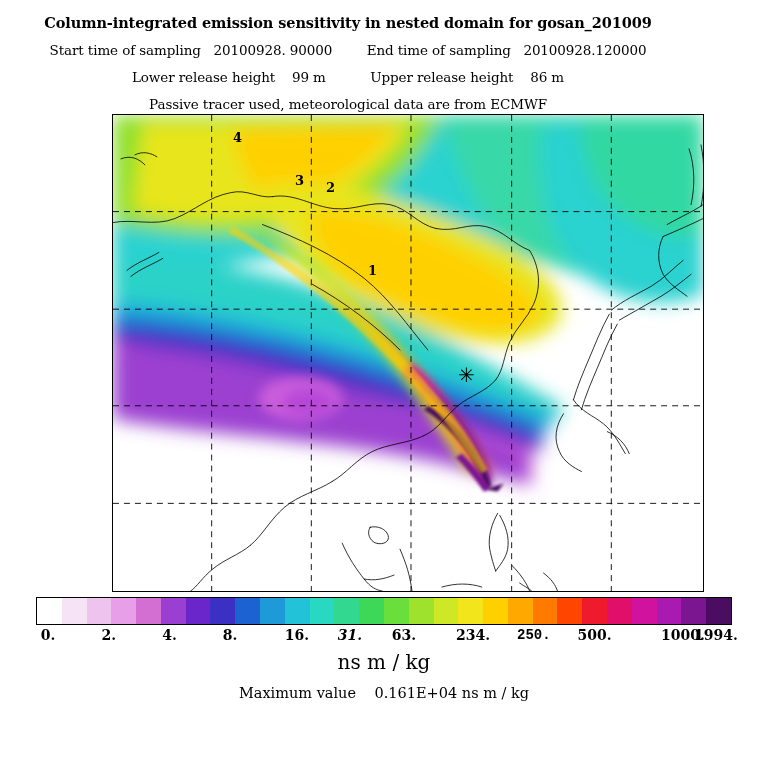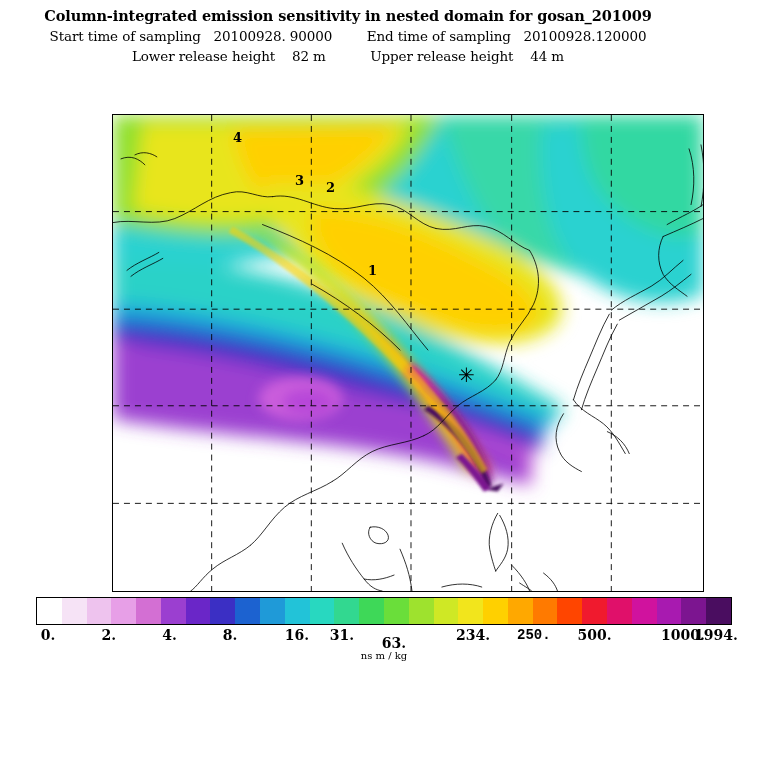--- a/index.html
+++ b/index.html
@@ -16,31 +16,31 @@
     position: relative;
   }
   #root {
     width: 768px;
     height: 768px;
     position: relative;
   }
   .header {
     width: 696px;
     text-align: center;
-    padding-top: 7px;
+    padding-top: 14px;
   }
   .title-main {
     font-family: "DejaVu Serif", serif;
     font-weight: bold;
     font-size: 14.5px;
     letter-spacing: -0.1px;
   }
   .subline {
     font-size: 13.5px;
-    margin-top: 4px;
+    margin-top: 11px;
     letter-spacing: -0.1px;
   }
   .sub-left { display: inline-block; }
   .sub-right { display: inline-block; }
   .gap-a { display: inline-block; width: 26px; }
   .gap-b { display: inline-block; width: 36px; }
 
   
   .map-panel {
     position: absolute;
@@ -110,21 +110,21 @@
     font-weight: bold;
     font-size: 14px;
     transform: translateX(-50%);
     white-space: nowrap;
   }
   .units {
     position: absolute;
     top: 650px;
     width: 768px;
     text-align: center;
-    font-size: 10px;
+    font-size: 20px;
   }
   .maxval {
     position: absolute;
     top: 685px;
     width: 768px;
     text-align: center;
     font-size: 14.5px;
   }
 </style>
 </head>
@@ -144,29 +144,30 @@
       <span class="sub-right">
         <span>End time of sampling</span>
         <span>&nbsp;</span>
         <span>20100928.120000</span>
       </span>
     </div>
     <div class="subline">
       <span class="sub-left">
         <span>Lower release height</span>
         <span>&nbsp;&nbsp;</span>
-        <span>82 m</span>
+        <span>99 m</span>
       </span>
       <span class="gap-b"></span>
       <span class="sub-right">
         <span>Upper release height</span>
         <span>&nbsp;&nbsp;</span>
-        <span>44 m</span>
+        <span>86 m</span>
       </span>
     </div>
+    <div class="subline">Passive tracer used, meteorological data are from ECMWF</div>
   </div>
 
   <div class="map-panel">
     <div class="map-inner">
 
       <svg class="plume-svg" viewBox="0 0 592 478" preserveAspectRatio="none">
         <defs>
           <filter id="blurA" x="-20%" y="-20%" width="140%" height="140%">
             <feGaussianBlur stdDeviation="9"></feGaussianBlur>
           </filter>
@@ -341,26 +342,31 @@
         <div style="background: rgb(168, 26, 176);"></div>
         <div style="background: rgb(124, 21, 144);"></div>
         <div style="background: rgb(74, 13, 96);"></div>
       </div>
     <div class="cbar-ticks" id="cbar-ticks">
         <span style="left: 12px; top: 0px;">0.</span>
         <span style="left: 72.7273px; top: 0px;">2.</span>
         <span style="left: 133.455px; top: 0px;">4.</span>
         <span style="left: 194.182px; top: 0px;">8.</span>
         <span style="left: 261px; top: 0px;">16.</span>
-        <span style="left: 306px; top: 0px;">31.</span>
-        <span style="left: 358px; top: 0px; margin-top: 8px;">63.</span>
+        <span style="left: 314px; top: 0px; font-style: italic;">31.</span>
+        <span style="left: 368px; top: 0px;">63.</span>
         <span style="left: 437.091px; top: 0px;">234.</span>
         <span style="left: 497.818px; top: 0px; font-family: Liberation Mono, monospace;">250.</span>
         <span style="left: 558.545px; top: 0px; text-align: center;">500.</span>
         <span style="left: 647px; top: 0px;">1000.</span>
         <span style="left: 680px; top: 0px;">1994.</span>
       </div>
   </div>
 
   <div class="units">ns m / kg</div>
 
+  <div class="maxval">
+    <span>Maximum value</span>
+    <span>&nbsp;&nbsp;</span>
+    <span>0.161E+04 ns m / kg</span>
+  </div>
 
 </div>
 
 </body></html>

